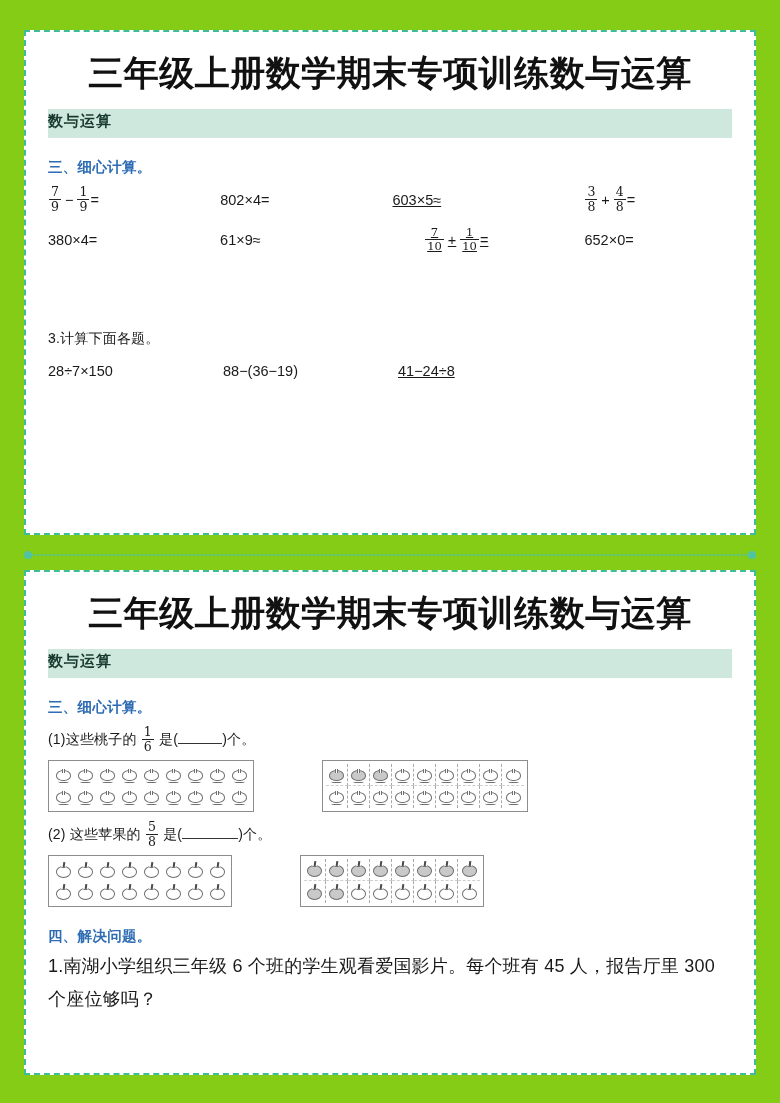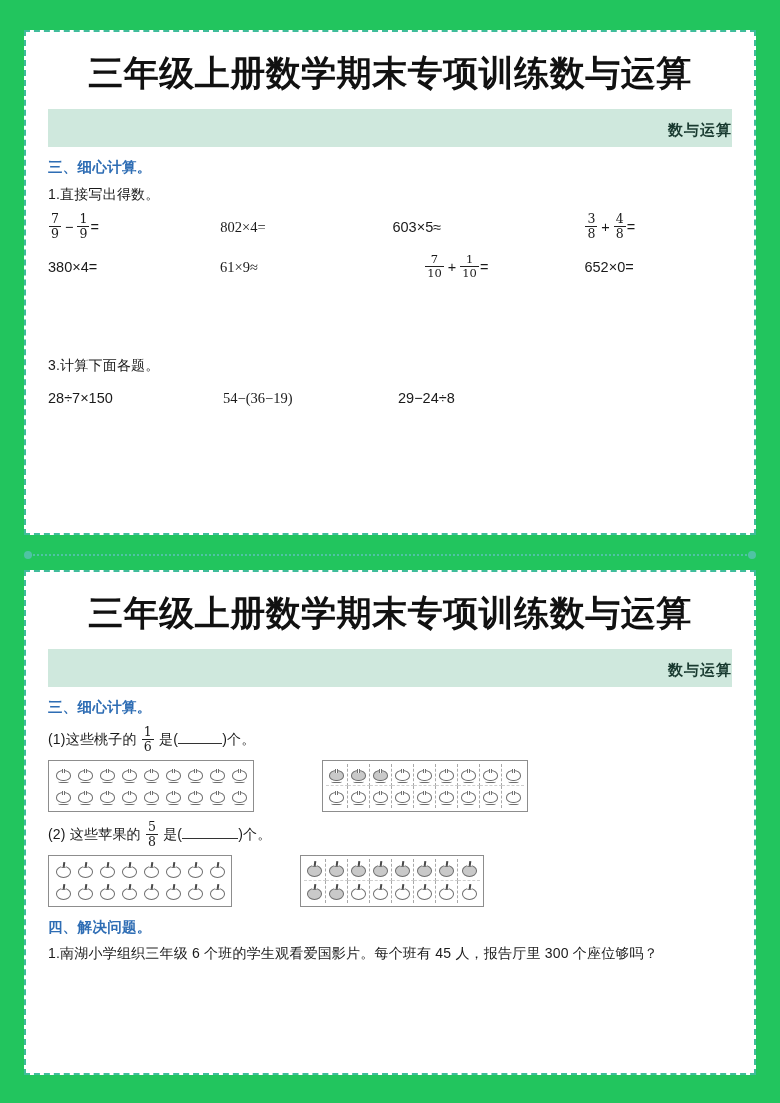--- a/index.html
+++ b/index.html
@@ -3,21 +3,21 @@
 <meta charset="utf-8">
 <style>
   * { box-sizing: border-box; margin: 0; padding: 0; }
   html, body {
     width: 780px; height: 1103px;
     background: #ffffff;
     font-family: "Liberation Sans", "DejaVu Sans", sans-serif;
     color: #1a1a1a;
     overflow: hidden;
   }
-  .page { position: relative; width: 780px; height: 1103px; background:#22c55e; }
+  .page { position: relative; width: 780px; height: 1103px; background:#84cc16; }
 
   
   .card {
     position: absolute;
     border: 2px dashed #3fbd9b;
     background: #ffffff;
   }
   #card-top    { left: 24px;  top: 30px;  width: 732px; height: 505px; }
   #card-bottom { left: 24px;  top: 570px; width: 732px; height: 505px; }
 
@@ -50,31 +50,31 @@
     padding-bottom: 12px;
     white-space: nowrap;
   }
 
   
   .subject-banner {
     background: #cfe8dd;
     color: #18392f;
     font-weight: 700;
     font-size: 15px;
-    text-align: right;
-    padding: 12px 0 7px 0;
+    text-align: left;
+    padding: 3px 0 7px 0;
     letter-spacing: 1px;
   }
 
   
   .section-heading {
     color: #2e6db4;
     font-weight: 700;
     font-size: 14.5px;
-    margin-top: 11px;
+    margin-top: 20px;
     margin-bottom: 4px;
     letter-spacing: 0.3px;
   }
 
   .prompt {
     font-size: 14px;
     color: #1a1a1a;
     margin-top: 9px;
     margin-bottom: 4px;
     letter-spacing: 0.2px;
@@ -87,22 +87,22 @@
     min-height: 38px;
     margin-top: 2px;
   }
   .prob-cell {
     font-size: 14.5px;
     display: flex;
     align-items: center;
     white-space: nowrap;
   }
   .c1 { width: 175px; }
-  .c2 { width: 175px; font-family: Liberation Serif, serif; }
-  .c3 { width: 195px; }
+  .c2 { width: 175px; }
+  .c3 { width: 195px; text-decoration: underline; }
   .c4 { width: 150px; }
 
   .prob-row.indent-3 .c3 { padding-left: 32px; }
 
   
   .frac {
     display: inline-flex;
     flex-direction: column;
     align-items: center;
     vertical-align: middle;
@@ -179,41 +179,40 @@
     background: #fff; border-bottom: 1px solid #6e6e6e; border-radius: 0 0 50% 50%;
   }
   .apple .stem {
     position: absolute; left: 8px; top: 0px; width: 1.5px; height: 5px;
     background: #4a4a4a; transform: rotate(8deg);
   }
   .apple.shaded .body { background: #c9c9c9; }
 
   
   .word-problem {
-    font-size: 14px;
+    font-size: 18px;
     line-height: 1.85;
     margin-top: 4px;
     letter-spacing: 0.2px;
   }
 </style>
 </head>
 <body>
 
 <div class="page">
 
   <div class="card" id="card-top">
     <div class="card-inner">
 
       <div class="sheet-title">三年级上册数学期末专项训练数与运算</div>
 
       <div class="subject-banner">数与运算</div>
 
       <div class="section-heading">三、细心计算。</div>
 
-      <div class="prompt">1.直接写出得数。</div>
 
       <div class="prob-row">
         <div class="prob-cell c1">
           <span class="frac">
             <span class="num">7</span>
             <span class="den">9</span>
           </span>
           <span class="op">−</span>
           <span class="frac">
             <span class="num">1</span>
@@ -254,22 +253,22 @@
         </div>
         <div class="prob-cell c4">652×0=</div>
       </div>
 
 
       <div style="height:62px"></div>
 
       <div class="prompt">3.计算下面各题。</div>
       <div class="prob-row">
         <div class="prob-cell c1">28÷7×150</div>
-        <div class="prob-cell c2">54−(36−19)</div>
-        <div class="prob-cell c3">29−24÷8</div>
+        <div class="prob-cell c2">88−(36−19)</div>
+        <div class="prob-cell c3">41−24÷8</div>
       </div>
 
     </div>
   </div>
 
   <div id="sheet-separator">
     <span class="cap left"></span>
     <span class="dotline"></span>
     <span class="cap right"></span>
   </div>

